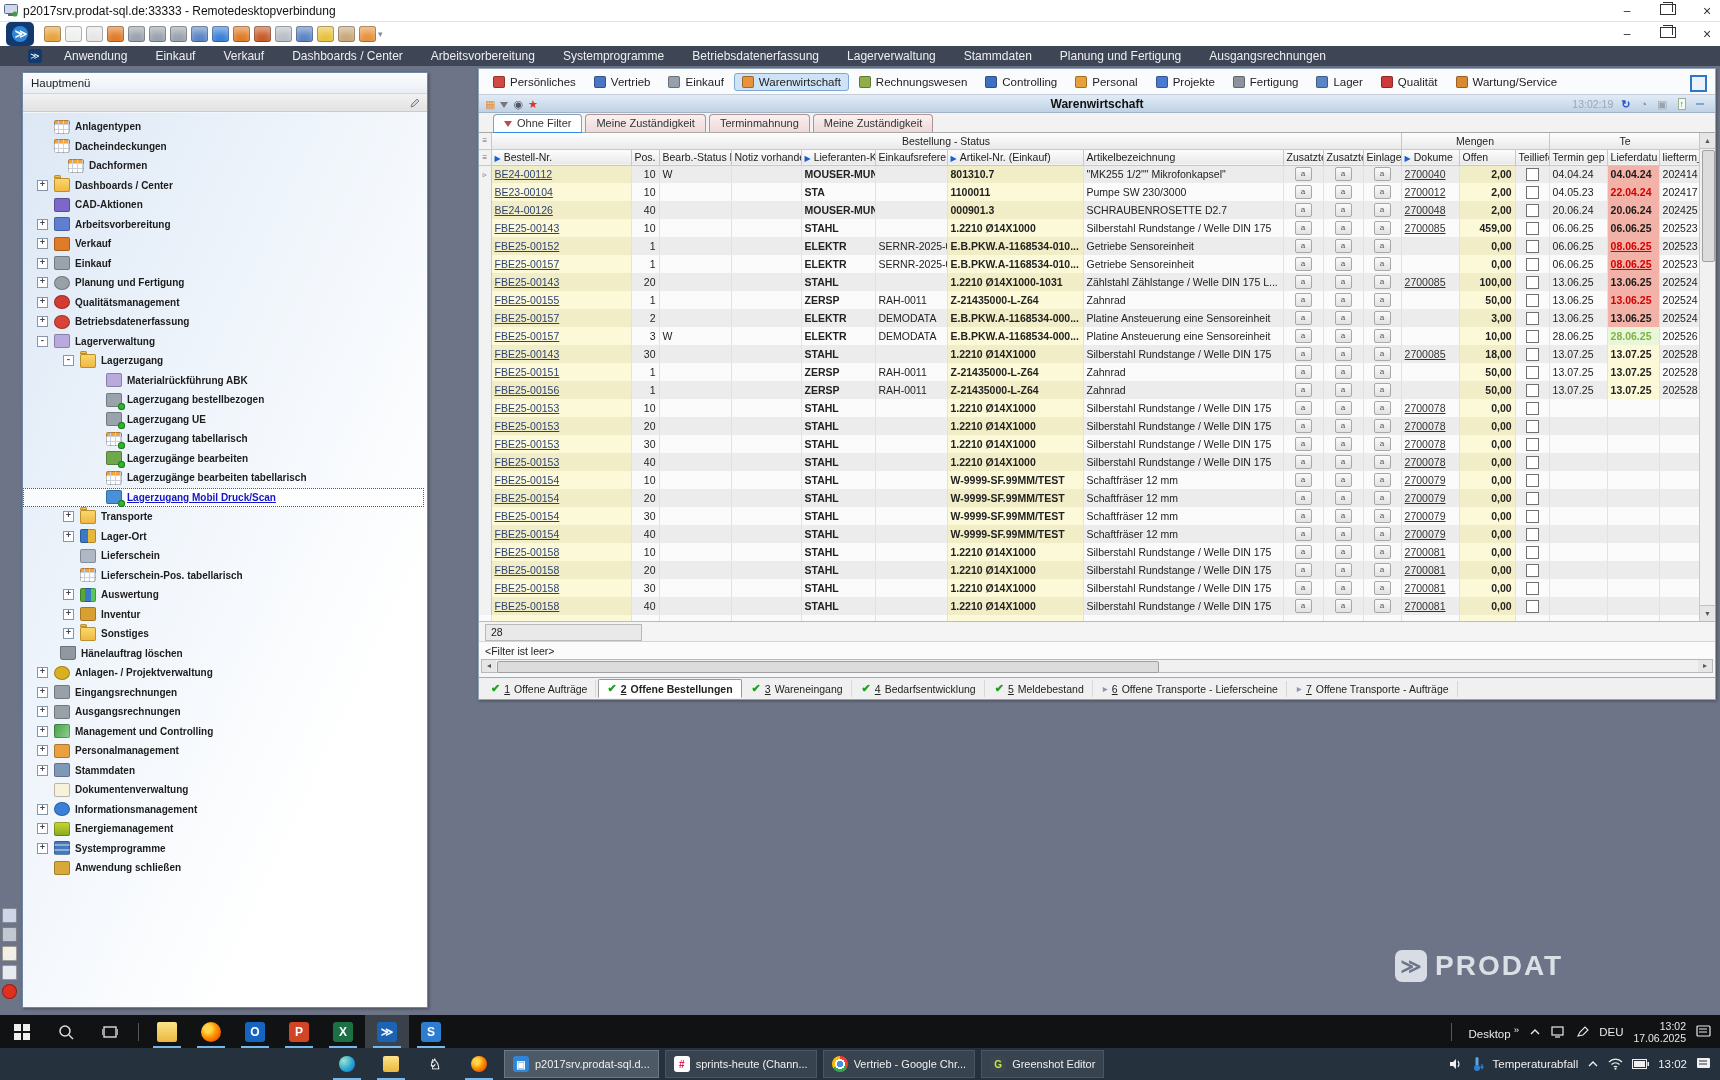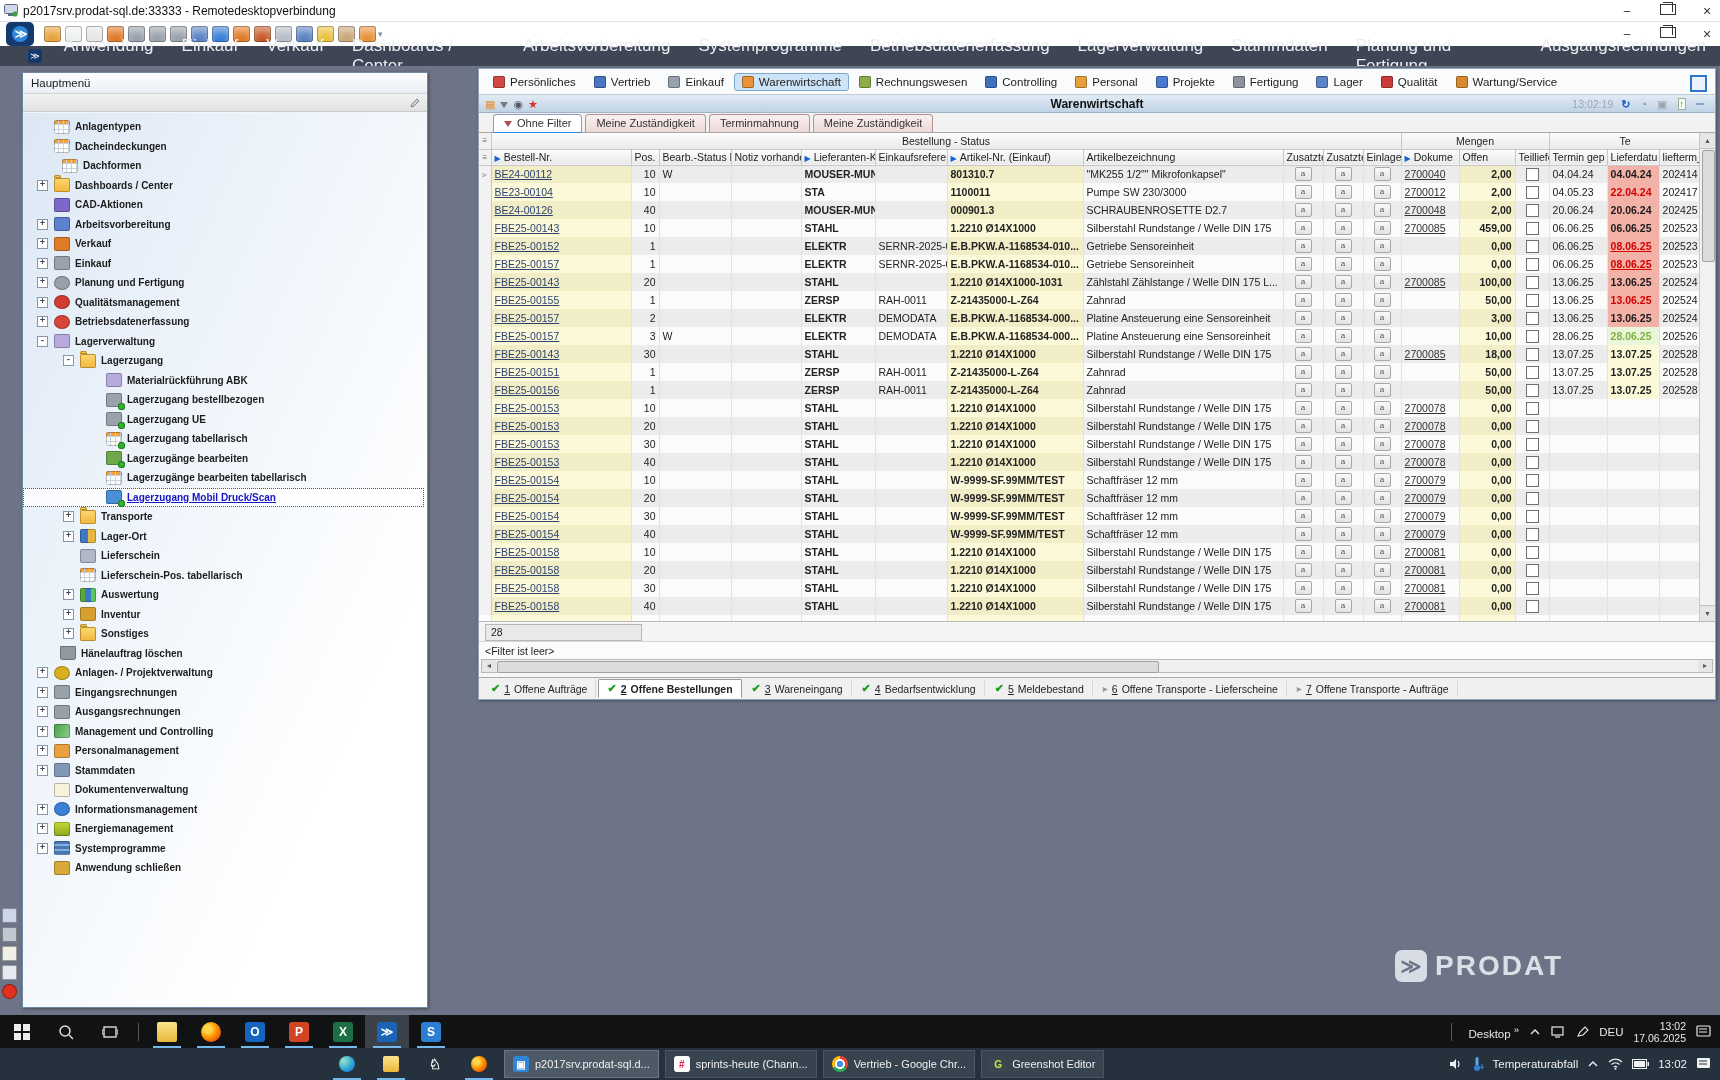--- a/index.html
+++ b/index.html
@@ -19,21 +19,21 @@
   .applogo{width:28px;height:24px;margin-left:6px;border-radius:5px;background:#123a6e;display:flex;align-items:center;justify-content:center;flex:none;}
   .applogo b{color:#fff;font-size:12px;letter-spacing:-2px;background:#2f86d8;border-radius:50%;width:16px;height:16px;line-height:16px;text-align:center;}
   .toolbar{display:flex;align-items:center;gap:4px;margin-left:10px;}
   .tbico{width:17px;height:16px;border-radius:3px;box-shadow:inset 0 0 0 1px rgba(0,0,0,.28), inset 0 6px 6px rgba(255,255,255,.45);}
   .tb-chev{color:#889;font-size:9px;margin-left:2px;}
   .apptitle{position:absolute;left:0;right:0;text-align:center;font-size:11.5px;color:#111;pointer-events:none;}
 
   
   .menubar{left:0;top:46px;width:1720px;height:20px;background:#3e4554;display:flex;align-items:center;}
   .mb-logo{width:14px;height:14px;background:#123a6e;color:#fff;font-size:9px;line-height:14px;text-align:center;border-radius:3px;margin:0 8px 0 28px;}
-  .menu-item{color:#eceef2;padding:0 14px;font-size:17px;line-height:20px;cursor:default;}
+  .menu-item{color:#eceef2;padding:0 14px;font-size:12px;line-height:20px;cursor:default;}
 
   
   .desktop{left:0;top:66px;width:1720px;height:949px;background:#6d7487;}
 
   
   .edge{left:2px;top:842px;width:18px;display:flex;flex-direction:column;gap:4px;}
   .eico{width:15px;height:15px;border-radius:2px;box-shadow:inset 0 0 0 1px rgba(0,0,0,.35);}
   .eico.round{border-radius:50%;}
 
   
@@ -275,21 +275,21 @@
           <div class="trow" style="padding-left: 14px;">
             <span class="exp ghost"></span>
             <span class="ti table"></span>
             <span class="tlabel">Anlagentypen</span>
           </div>
           <div class="trow" style="padding-left: 14px;">
             <span class="exp ghost"></span>
             <span class="ti table"></span>
             <span class="tlabel">Dacheindeckungen</span>
           </div>
-          <div class="trow" style="padding-left: 22px;">
+          <div class="trow" style="padding-left: 28px;">
             <span class="exp ghost"></span>
             <span class="ti table"></span>
             <span class="tlabel">Dachformen</span>
           </div>
           <div class="trow" style="padding-left: 14px;">
             <span class="exp">+</span>
             <span class="ti folder"></span>
             <span class="tlabel">Dashboards / Center</span>
           </div>
           <div class="trow" style="padding-left: 14px;">

